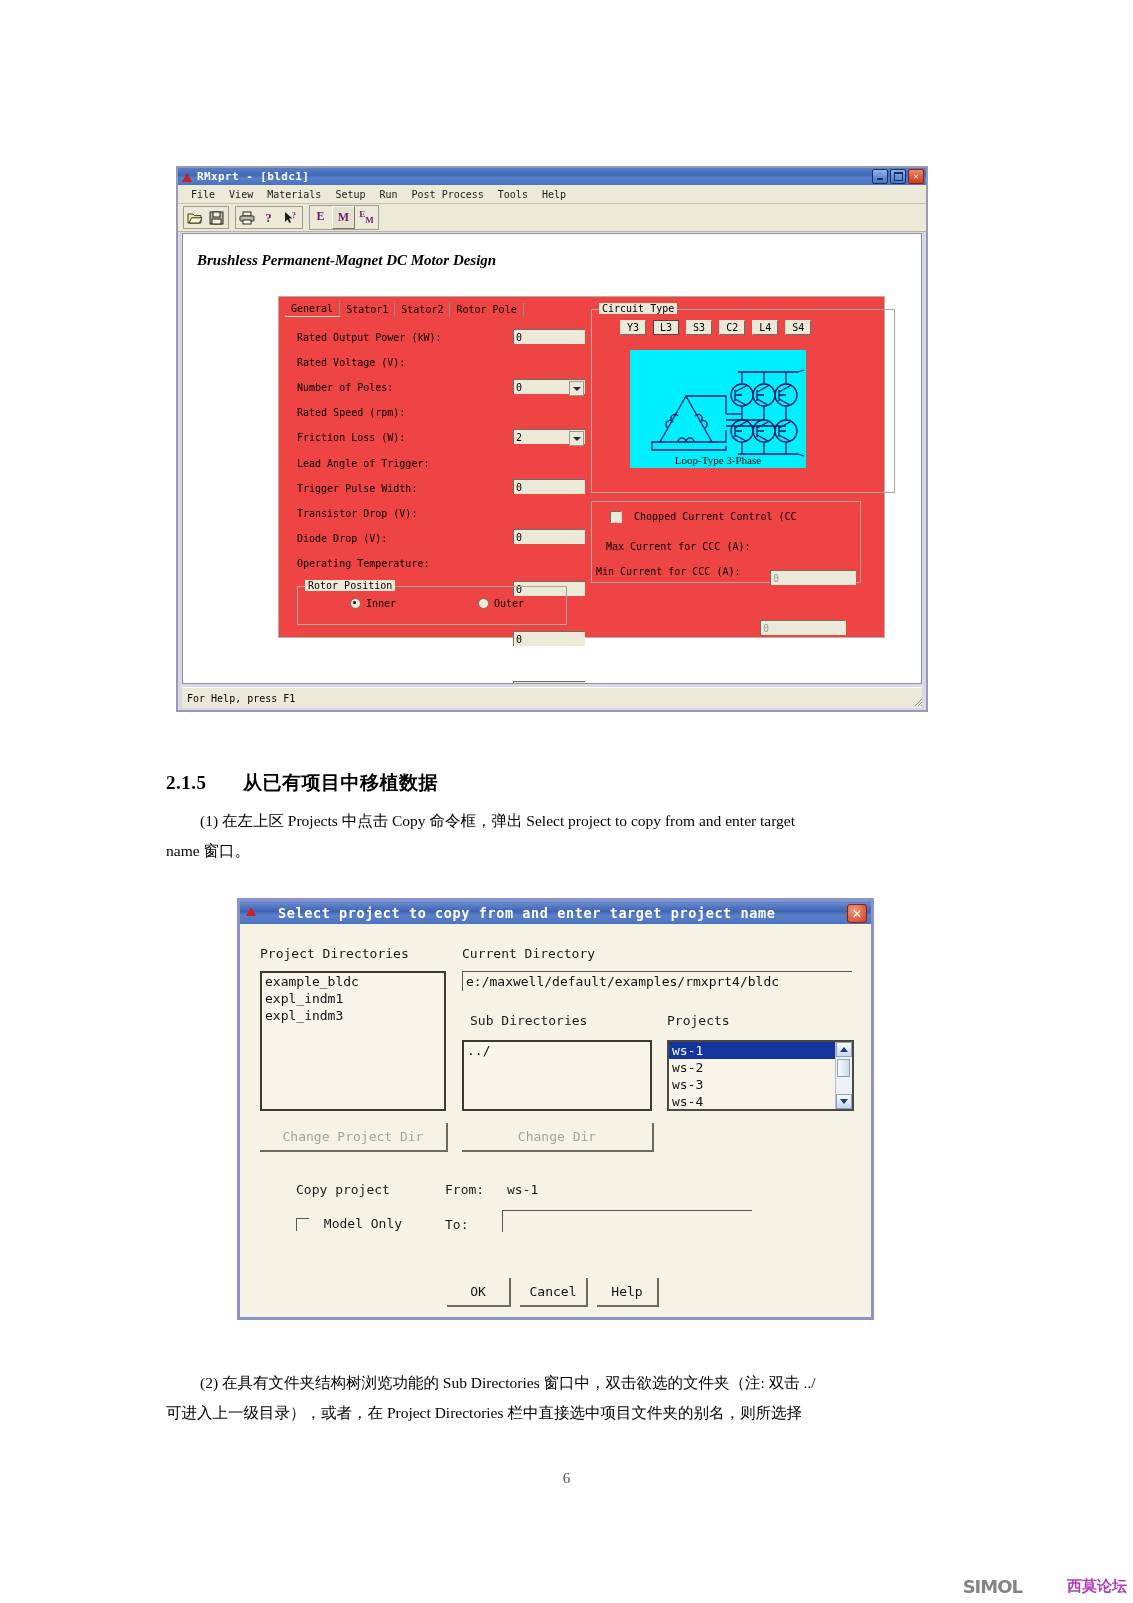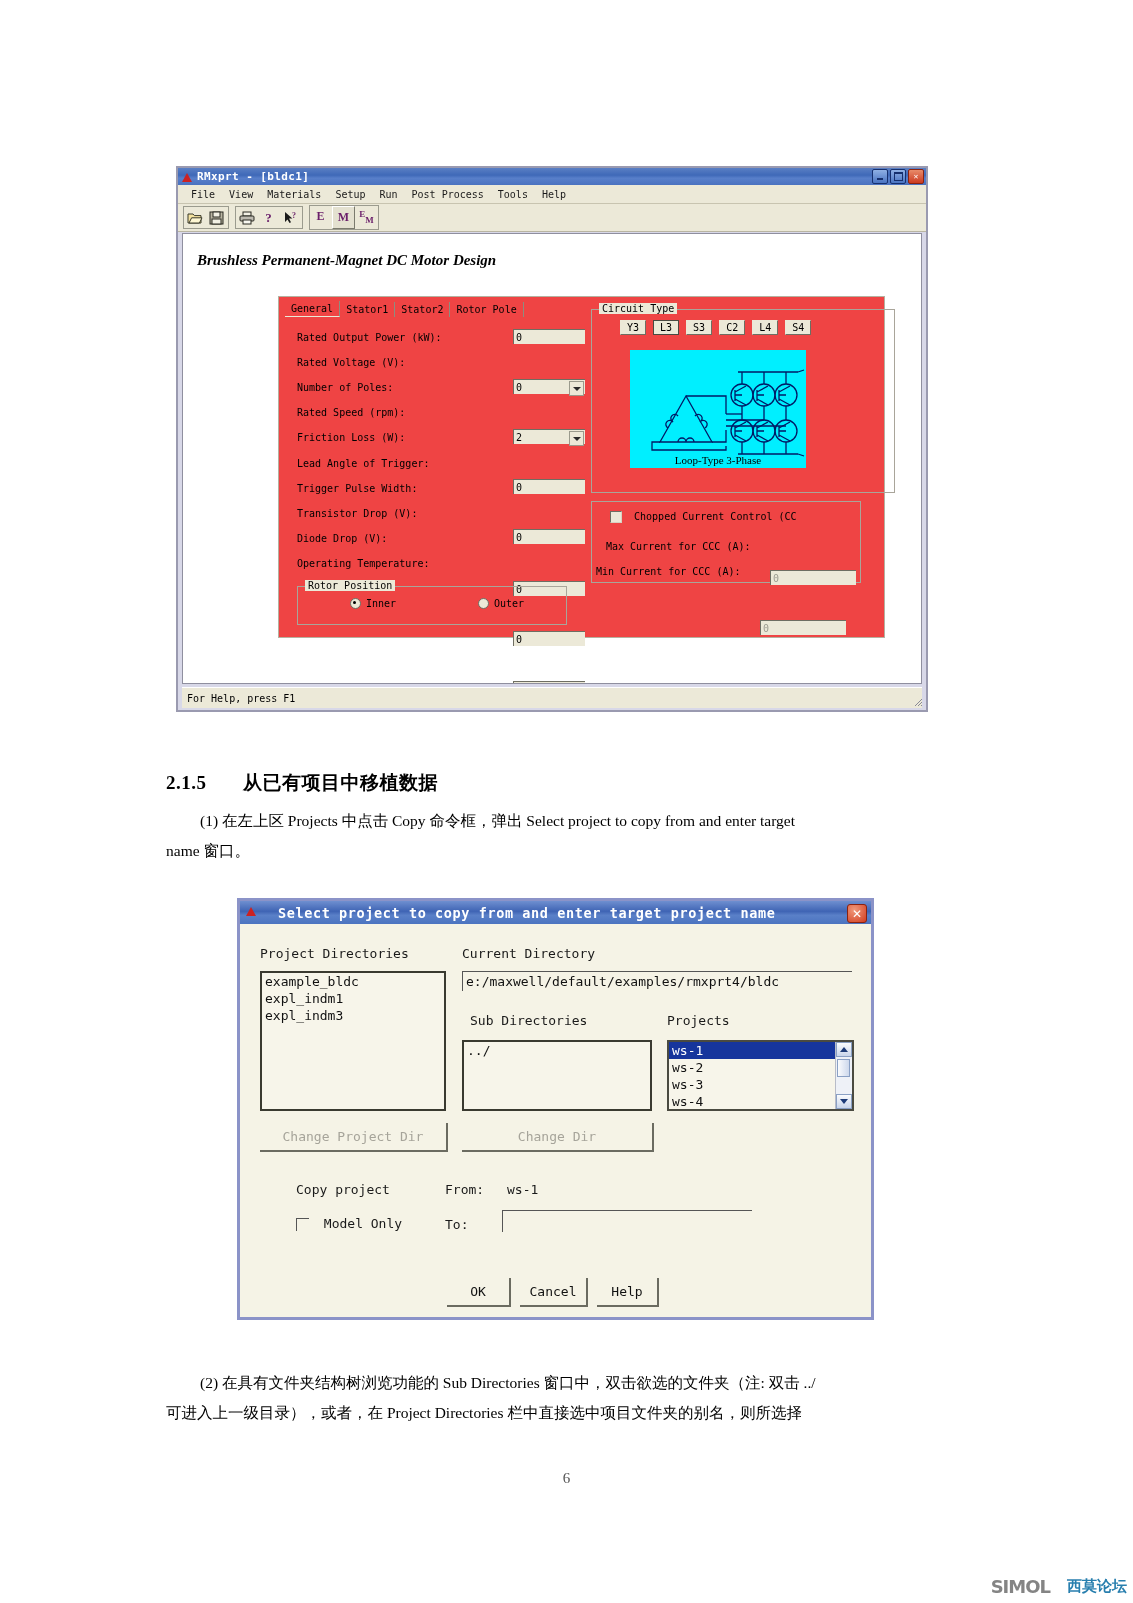--- a/index.html
+++ b/index.html
@@ -247,21 +247,21 @@
     font-family:"Liberation Serif",serif;font-size:15px;color:#555;
   }
   .watermark{
     position:absolute;right:6px;bottom:6px;
     display:flex;align-items:center;gap:17px;opacity:.85;
   }
   .wm-simol{
     font-family:"DejaVu Sans",sans-serif;font-size:18px;font-weight:bold;
     color:#6f6f6f;letter-spacing:-1px;
   }
-  .wm-cn{font-family:"DejaVu Sans",sans-serif;font-size:15px;font-weight:bold;color:#0369a1;}
+  .wm-cn{font-family:"DejaVu Sans",sans-serif;font-size:15px;font-weight:bold;color:#a21caf;margin-left:28px;}
 </style>
 </head>
 <body>
 
 <div id="rmxprt-window">
 
   <div class="win-titlebar">
     <span class="ansoft-logo"></span>
     <span class="win-title-text">RMxprt - [bldc1]</span>
     <span class="win-buttons">

